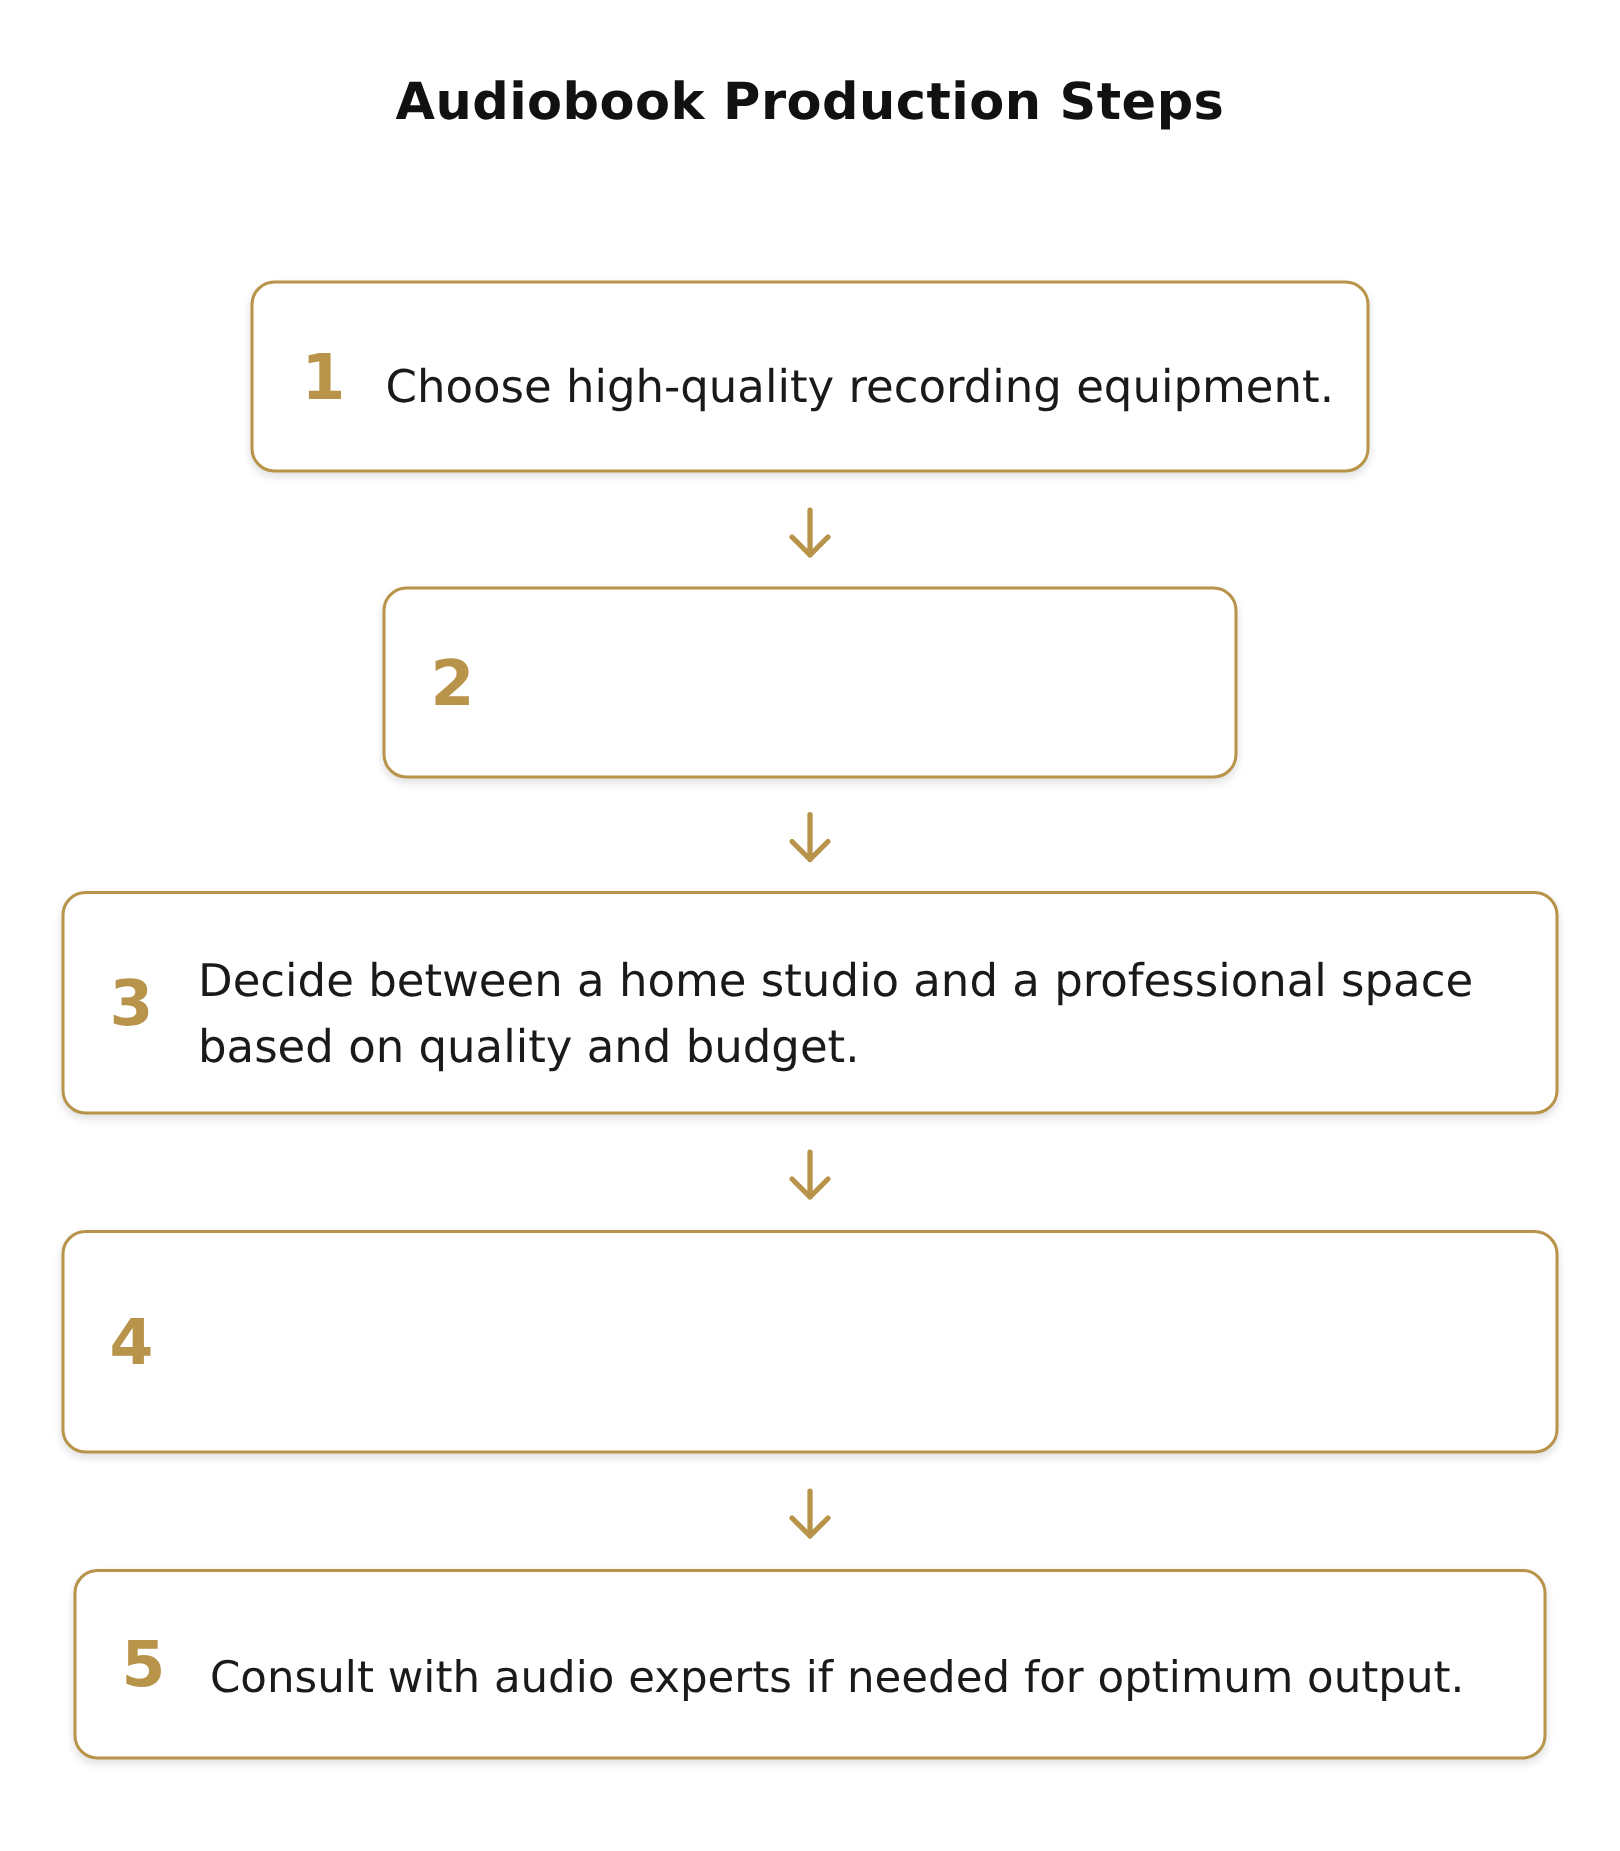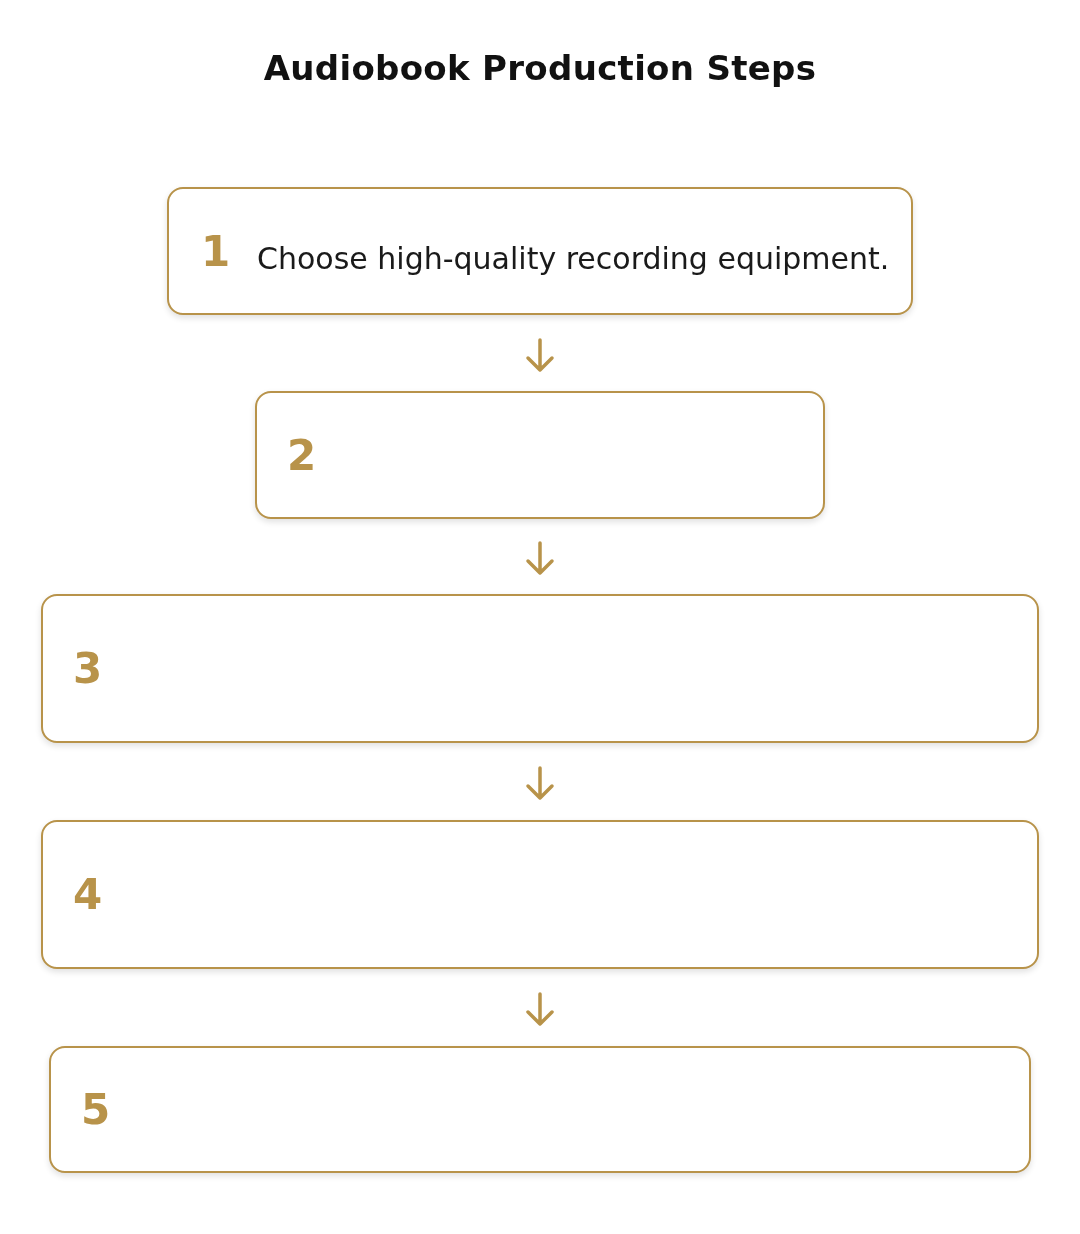--- a/index.html
+++ b/index.html
@@ -27,29 +27,31 @@
 <div class="box" style="left:255px;top:391px;width:570px;height:128px;padding-left:30px;">
   <span class="num" style="width:58px;">2</span>
 </div>
 
 <svg class="arrow" style="left:520px;top:539px;" viewBox="0 0 40 40">
     <path d="M20 4 V34 M8 22 L20 34 L32 22" fill="none" stroke="#b8934a" stroke-width="3.5" stroke-linecap="round" stroke-linejoin="round"></path>
   </svg>
 
 <div class="box" style="left:41px;top:594px;width:998px;height:149px;padding-left:30px;padding-right:40px;">
   <span class="num" style="width:59px;">3</span>
+  <span class="txt" style="max-width:860px;">Decide between a home studio and a professional space based on quality and budget.</span>
 </div>
 
 <svg class="arrow" style="left:520px;top:764px;" viewBox="0 0 40 40">
     <path d="M20 4 V34 M8 22 L20 34 L32 22" fill="none" stroke="#b8934a" stroke-width="3.5" stroke-linecap="round" stroke-linejoin="round"></path>
   </svg>
 
 <div class="box" style="left:41px;top:820px;width:998px;height:149px;padding-left:30px;padding-right:40px;">
   <span class="num" style="width:59px;">4</span>
 </div>
 
 <svg class="arrow" style="left:520px;top:990px;" viewBox="0 0 40 40">
     <path d="M20 4 V34 M8 22 L20 34 L32 22" fill="none" stroke="#b8934a" stroke-width="3.5" stroke-linecap="round" stroke-linejoin="round"></path>
   </svg>
 
 <div class="box" style="left:49px;top:1046px;width:982px;height:127px;padding-left:30px;">
   <span class="num" style="width:59px;">5</span>
+  <span class="txt" style="white-space:nowrap;font-size:29px;">Consult with audio experts if needed for optimum output.</span>
 </div>
 
 </body></html>

